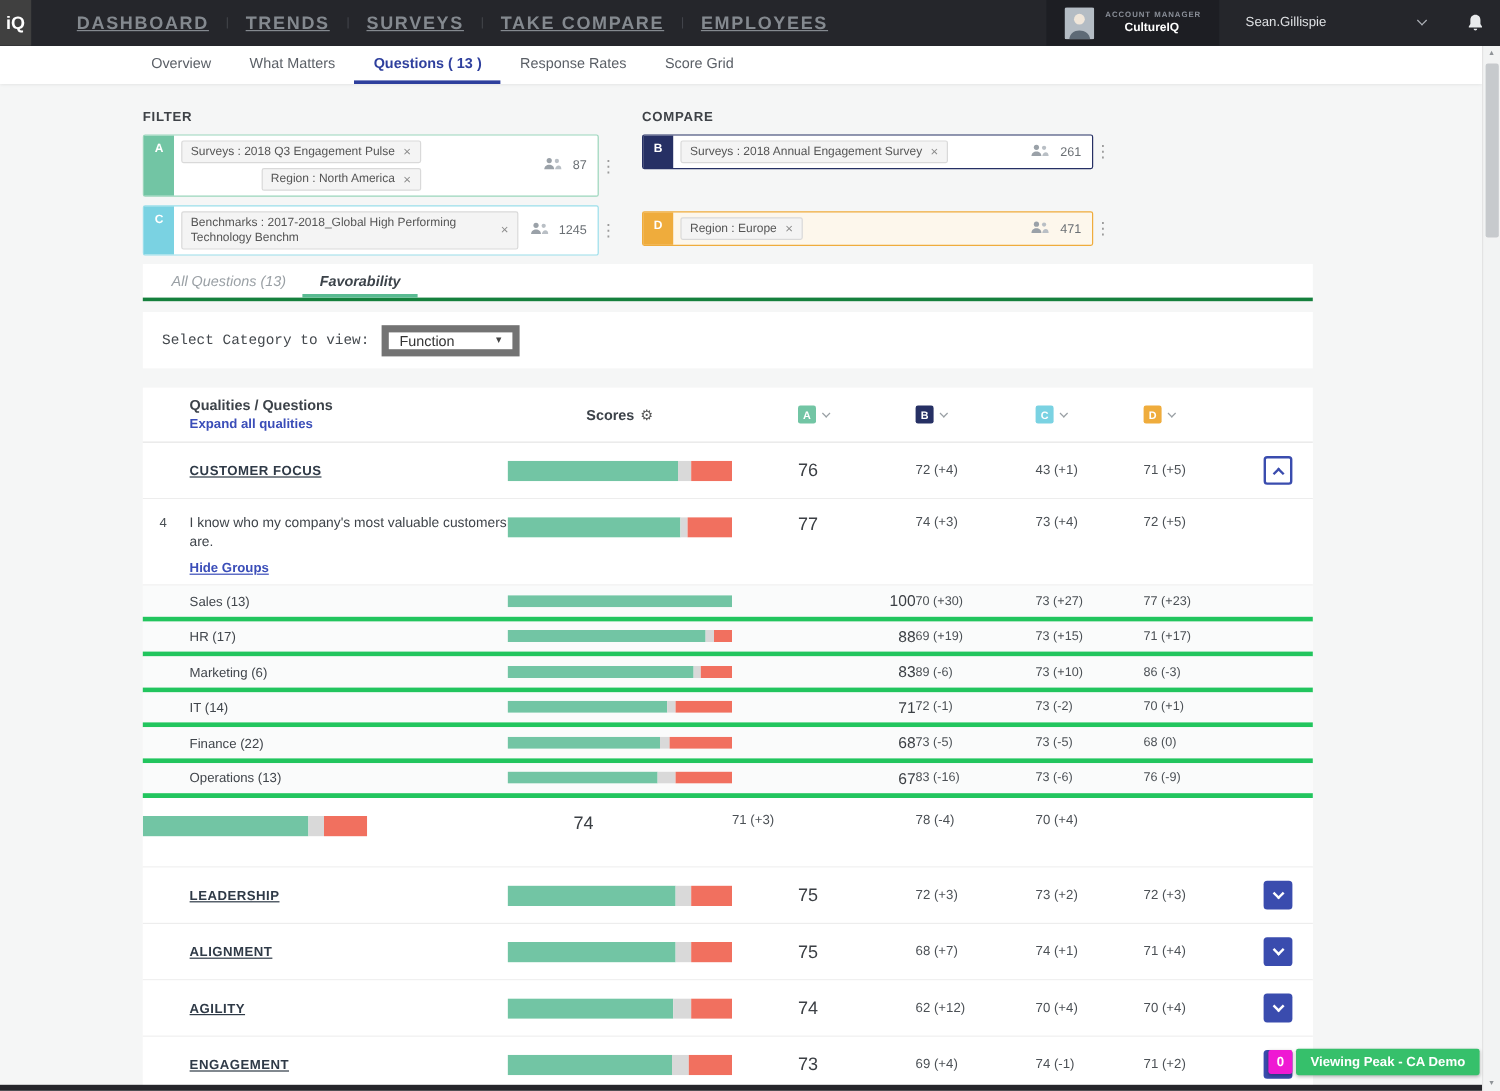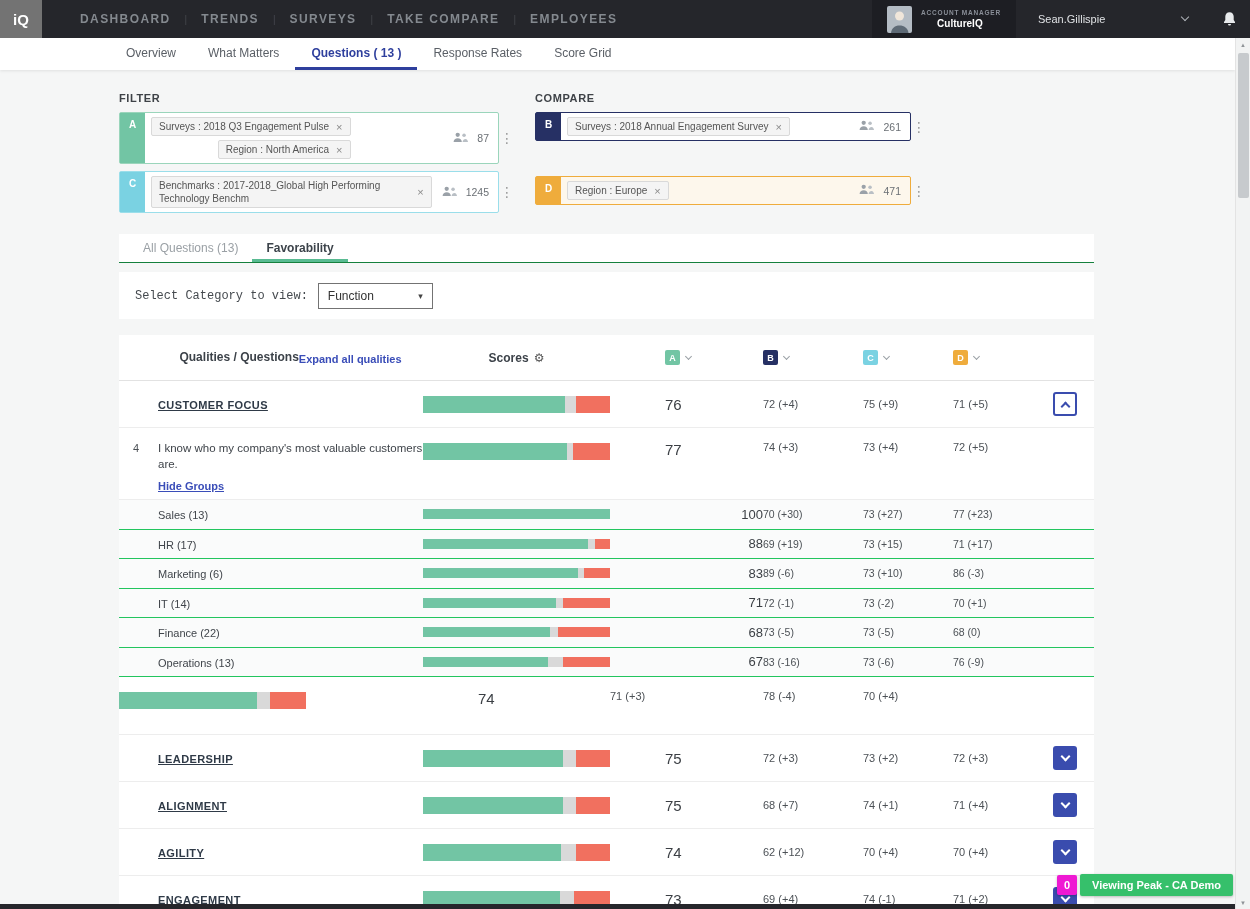--- a/index.html
+++ b/index.html
@@ -3,24 +3,24 @@
 <meta charset="utf-8">
 <style>
   *{margin:0;padding:0;box-sizing:border-box;}
   html,body{width:1250px;height:909px;overflow:hidden;background:#f5f6f6;
     font-family:"Liberation Sans","DejaVu Sans",sans-serif;}
   a{text-decoration:none;}
 
   
   .topnav{position:fixed;top:0;left:0;width:1250px;height:38px;background:#25262b;
     display:flex;align-items:center;z-index:30;}
-  .logo{width:42px;height:38px;background:#737373;color:#fff;font-size:15px;font-weight:700;
+  .logo{width:26px;height:38px;background:#404040;color:#fff;font-size:15px;font-weight:700;
     display:flex;align-items:center;justify-content:center;cursor:pointer;}
   .nav-items{display:flex;align-items:center;margin-left:24px;}
-  .nav-item{color:#84898f;font-size:12px;font-weight:700;letter-spacing:1.4px;padding:0 14px;cursor:pointer;}
+  .nav-item{color:#84898f;font-size:15px;font-weight:700;letter-spacing:1.4px;padding:0 14px;cursor:pointer;text-decoration:underline;}
   .nav-sep{color:#45474d;font-size:10px;}
   .nav-right{margin-left:auto;display:flex;align-items:center;height:100%;}
   .account{display:flex;align-items:center;gap:9px;background:#1d1e23;height:100%;padding:0 15px;}
   .avatar{width:25px;height:27px;border-radius:2px;overflow:hidden;cursor:pointer;line-height:0;}
   .acct-label{display:block;font-size:6.5px;color:#8a8f98;letter-spacing:.8px;font-weight:700;}
   .acct-name{display:block;font-size:10px;color:#fff;font-weight:700;margin-top:2px;padding-left:16px;}
   .user-menu{display:flex;align-items:center;justify-content:space-between;width:150px;
     margin:0 24px 0 22px;color:#dfe1e4;font-size:11px;cursor:pointer;}
   .user-chev{width:6px;height:6px;border-right:1.5px solid #aeb2b8;border-bottom:1.5px solid #aeb2b8;
     transform:rotate(45deg);margin-top:-4px;}
@@ -48,51 +48,51 @@
   .chips.stacked{flex-direction:column;align-content:flex-start;align-items:flex-end;}
   .chip{display:inline-flex;align-items:center;gap:7px;background:#f4f4f4;border:1px solid #d9d9d9;
     border-radius:2px;padding:2px 7px;font-size:10px;color:#555;max-width:100%;}
   .chip-label{line-height:1.3;}
   .chip-x{color:#8a8a8a;cursor:pointer;font-size:11px;}
   .fcount{display:flex;align-items:center;gap:9px;font-size:10.5px;color:#6b7075;
     padding:0 9px 0 4px;align-self:center;}
   .fdots{width:16px;display:flex;align-items:center;justify-content:center;color:#9a9a9a;
     font-size:14px;cursor:pointer;}
 
-  .subtabs{margin-top:14px;width:975px;background:#fff;display:flex;padding:0 10px;border-bottom:1px solid #15803d;}
+  .subtabs{width:975px;background:#fff;display:flex;padding:0 10px;border-bottom:3px solid #15803d;font-style:italic;}
   .subtab{padding:7px 14px 4px;font-size:12px;color:#9aa0a5;cursor:pointer;border-bottom:3px solid transparent;}
   .subtab.active{color:#3c434a;font-weight:700;border-bottom-color:#59bb92;}
 
   .category-card{margin-top:9px;width:975px;background:#fff;height:47px;display:flex;
     align-items:center;padding-left:16px;gap:10px;}
   .category-card label{font-size:12px;color:#44494e;font-family:Liberation Mono, monospace;}
-  .select{width:115px;height:26px;border:1px solid #737373;background:#fff;display:flex;align-items:center;
+  .select{width:115px;height:26px;border:6px solid #737373;background:#fff;display:flex;align-items:center;
     justify-content:space-between;padding:0 9px;font-size:12px;color:#333;cursor:pointer;}
   .selarrow{font-size:9px;color:#444;}
 
   
   .tablewrap{margin-top:16px;width:975px;background:#fff;}
   .grid{display:grid;grid-template-columns:304px 187px 153px 100px 90px 100px 41px;}
   .thead{height:46px;align-items:center;border-bottom:1px solid #e2e2e2;}
-  .th-q{padding-left:39px;display:flex;flex-direction:row;justify-content:center;}
+  .th-q{padding-left:39px;display:flex;flex-direction:column;justify-content:center;}
   .th-title{font-size:12px;font-weight:700;color:#3c4249;}
   .th-expand{font-size:11px;font-weight:700;color:#3a4db8;cursor:pointer;margin-top:3px;}
   .th-bar{display:flex;align-items:center;justify-content:center;gap:5px;font-size:12px;font-weight:700;color:#3c4249;}
   .gear{font-size:12px;color:#555;cursor:pointer;font-family:"DejaVu Sans",sans-serif;}
   .th-col{display:flex;align-items:center;gap:6px;cursor:pointer;}
   .th-col.padA{padding-left:55px;}
   .colbadge{width:15px;height:15px;border-radius:2px;color:#fff;font-size:9px;font-weight:700;
     display:flex;align-items:center;justify-content:center;}
   .chev-sm{width:5px;height:5px;border-right:1.3px solid #9aa0a5;border-bottom:1.3px solid #9aa0a5;
     transform:rotate(45deg);margin-top:-3px;}
 
   .trow{border-bottom:1px solid #ededed;background:#fff;align-items:center;}
   .trow.quality{height:47px;}
   .trow.question{min-height:58px;padding:13px 0 5px;align-items:start;}
-  .trow.group{height:29.5px;background:#fafbfb;border-bottom:1px solid #22c55e;}
+  .trow.group{height:29.5px;background:#fafbfb;border-bottom:4px solid #22c55e;}
   .qcell{padding-left:39px;position:relative;}
   .qnum{position:absolute;left:14px;top:1px;font-size:11px;color:#4a4f54;}
   .qtext{font-size:11.5px;color:#3f444a;line-height:1.35;display:block;max-width:265px;}
   .qlink{display:inline-block;margin-top:8px;font-size:11px;font-weight:700;color:#3a4db8;
     text-decoration:underline;cursor:pointer;}
   .qlabel{font-size:11px;font-weight:700;letter-spacing:.4px;color:#2f3a47;text-decoration:underline;cursor:pointer;}
   .glabel{font-size:11px;color:#40454b;}
   .barwrap{width:187px;height:17px;display:flex;overflow:hidden;}
   .trow.group .barwrap{height:10px;}
   .trow.question .barcell{padding-top:2px;}
@@ -323,21 +323,21 @@
           <div class="cell qcell"><a class="qlabel">CUSTOMER FOCUS</a></div>
           <div class="cell barcell">
             <div class="barwrap">
               <i class="seg seg-fav" style="width: 76%; background: rgb(114, 197, 164);"></i>
               <i class="seg seg-neu" style="width: 6%; background: rgb(217, 217, 217);"></i>
               <i class="seg seg-unf" style="width: 18%; background: rgb(241, 112, 95);"></i>
             </div>
           </div>
           <div class="cell sA">76</div>
           <div class="cell sB">72 (+4)</div>
-          <div class="cell sC">75 (+9)</div>
+          <div class="cell sC">43 (+1)</div>
           <div class="cell sD">71 (+5)</div>
           <div class="cell chevcell">
             <button class="chevbtn open">
               <i class="chev-i up"></i>
             </button>
           </div>
         </div>
         <div class="grid trow question">
           <div class="cell qcell">
             <span class="qnum">4</span>

